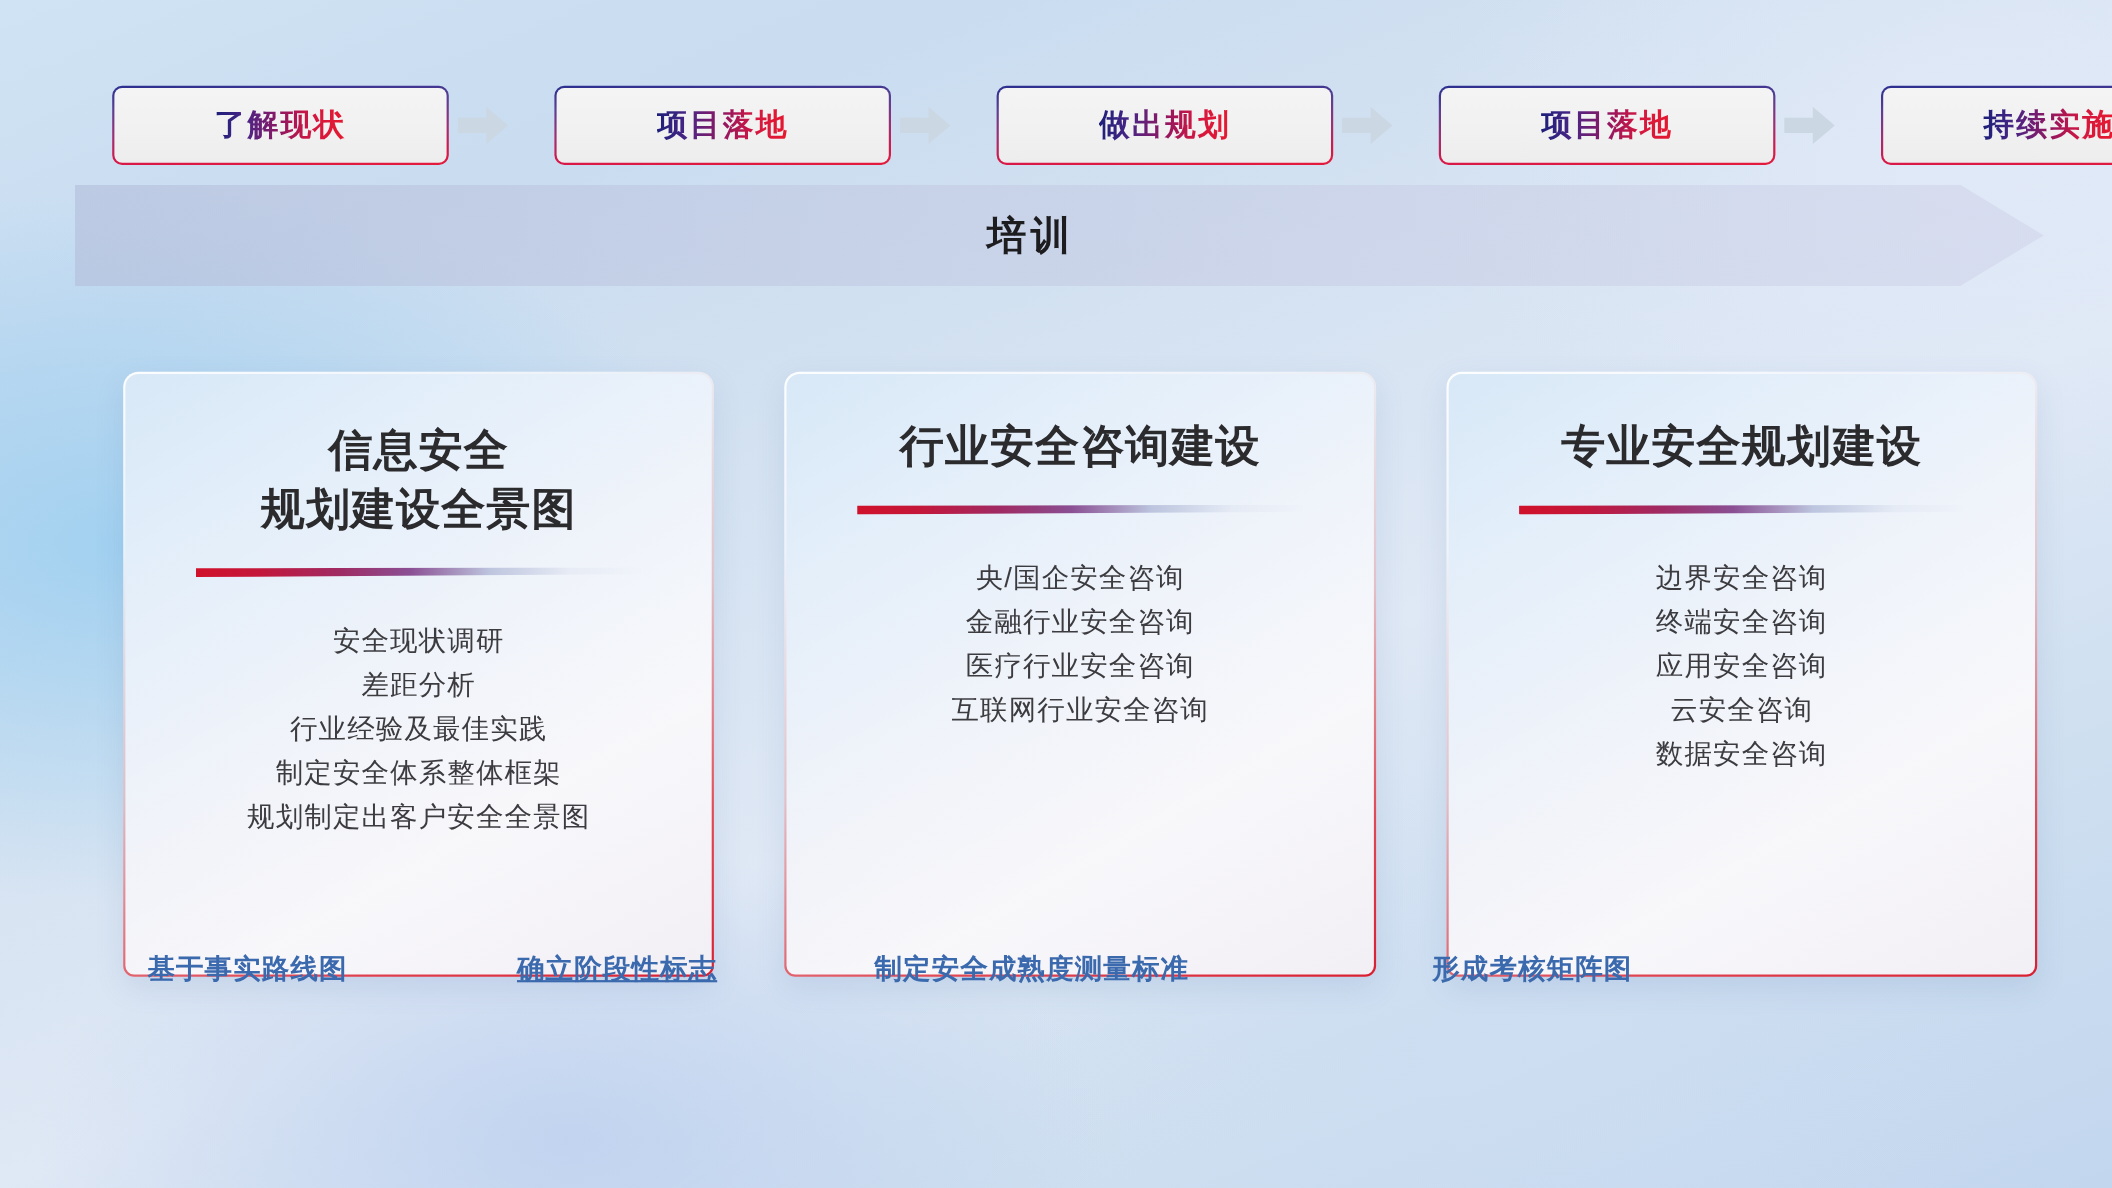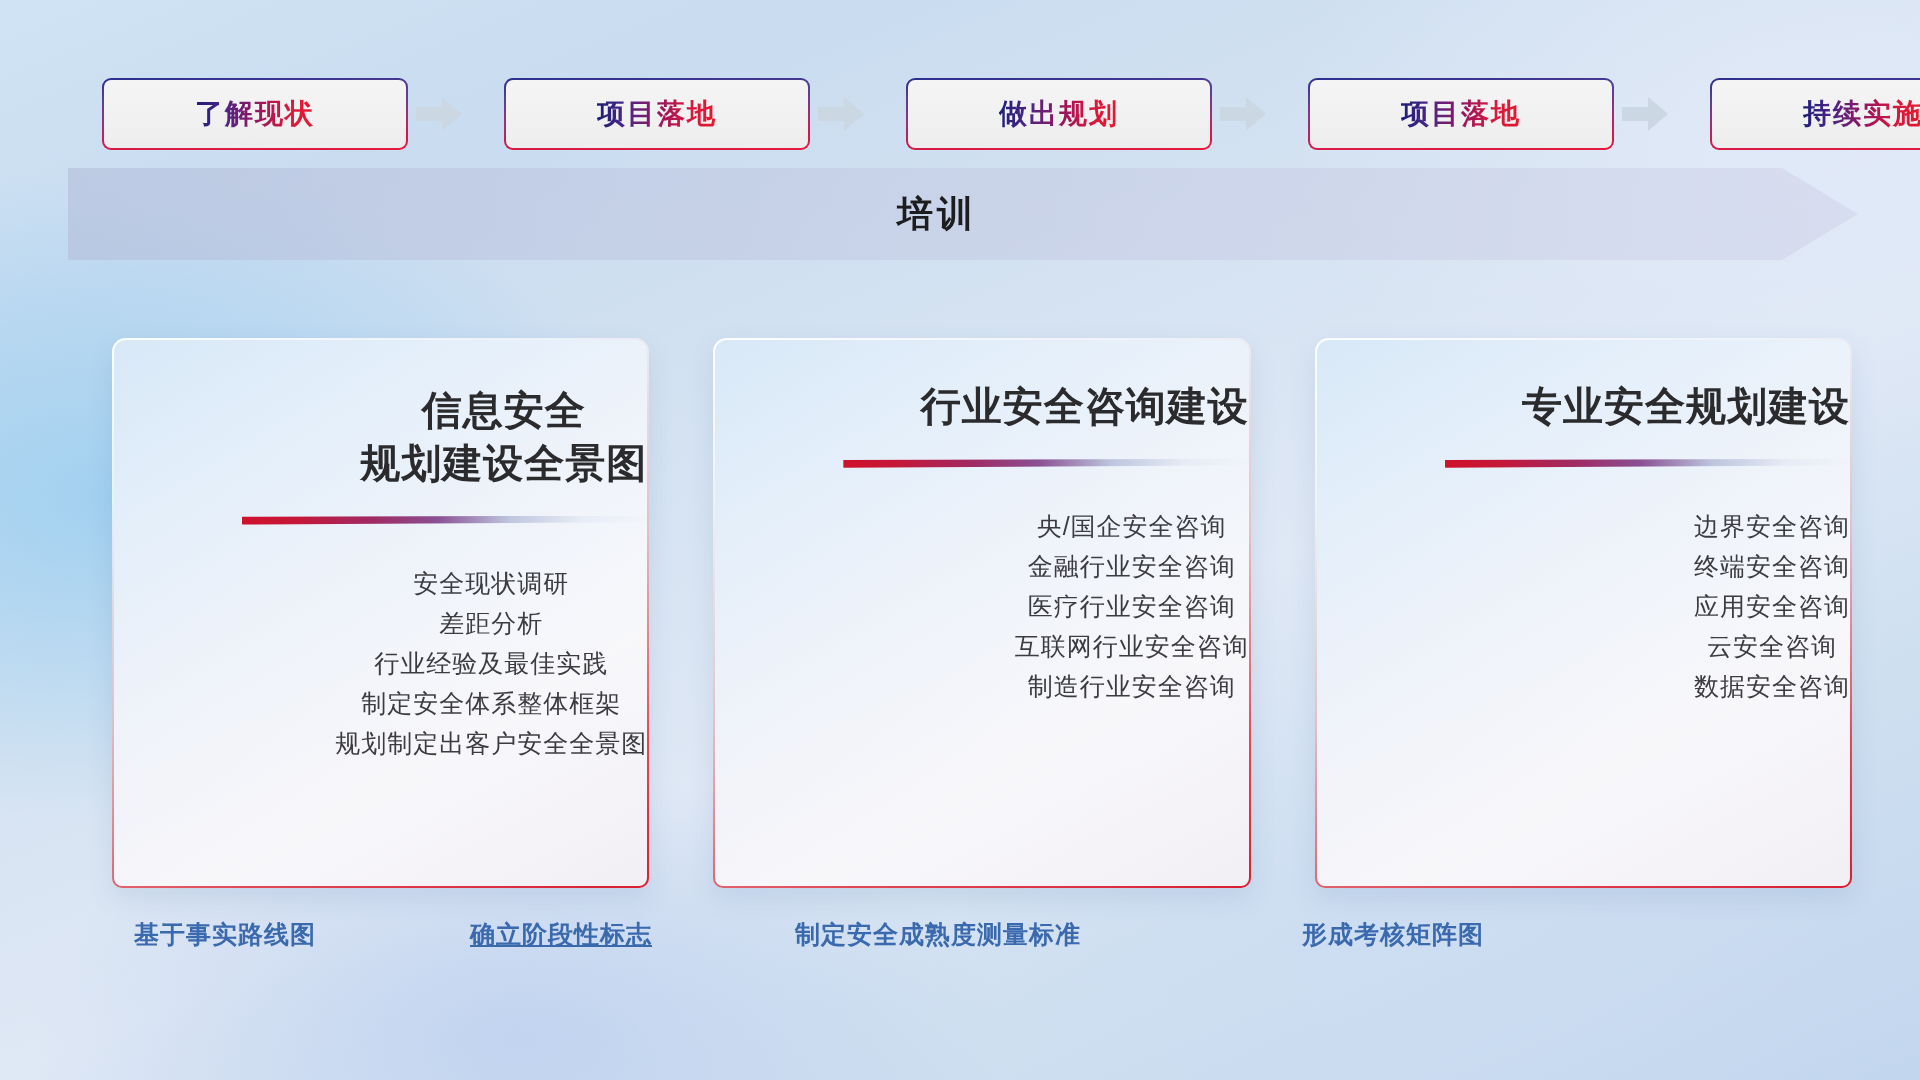--- a/index.html
+++ b/index.html
@@ -132,21 +132,21 @@
     overflow: hidden;
     background:
       linear-gradient(150deg,
         rgba(214,231,246,0.95) 0%,
         rgba(226,238,250,0.96) 20%,
         rgba(239,244,251,0.97) 45%,
         rgba(248,250,253,0.98) 70%,
         rgba(243,246,251,0.97) 100%);
     display: flex;
     flex-direction: column;
-    align-items: flex-end;
+    align-items: center;
   }
 
   .card-title {
     margin-top: 44px;
     text-align: center;
     font-size: 40px;
     font-weight: bold;
     color: #2b2b2d;
     line-height: 1.32;
     letter-spacing: 1px;
@@ -182,21 +182,21 @@
     color: #3c3c40;
     letter-spacing: 1px;
     line-height: 1.6;
     white-space: nowrap;
   }
 
   
   #captions {
     position: absolute;
     left: 0;
-    top: 918px;
+    top: 864px;
     width: 1920px;
     height: 50px;
   }
   .caption {
     position: absolute;
     font-size: 25px;
     font-weight: bold;
     color: #3a69ad;
     letter-spacing: 1px;
     white-space: nowrap;
@@ -285,21 +285,20 @@
 
     <div class="card short">
       <div class="card-inner">
         <div class="card-title">行业安全咨询建设</div>
         <div class="card-divider"></div>
         <div class="card-list">
           <div class="card-list-item">央/国企安全咨询</div>
           <div class="card-list-item">金融行业安全咨询</div>
           <div class="card-list-item">医疗行业安全咨询</div>
           <div class="card-list-item">互联网行业安全咨询</div>
-          <div class="card-list-item">制造行业安全咨询</div>
         </div>
       </div>
     </div>
 
     <div class="card short">
       <div class="card-inner">
         <div class="card-title">专业安全规划建设</div>
         <div class="card-divider"></div>
         <div class="card-list">
           <div class="card-list-item">边界安全咨询</div>

